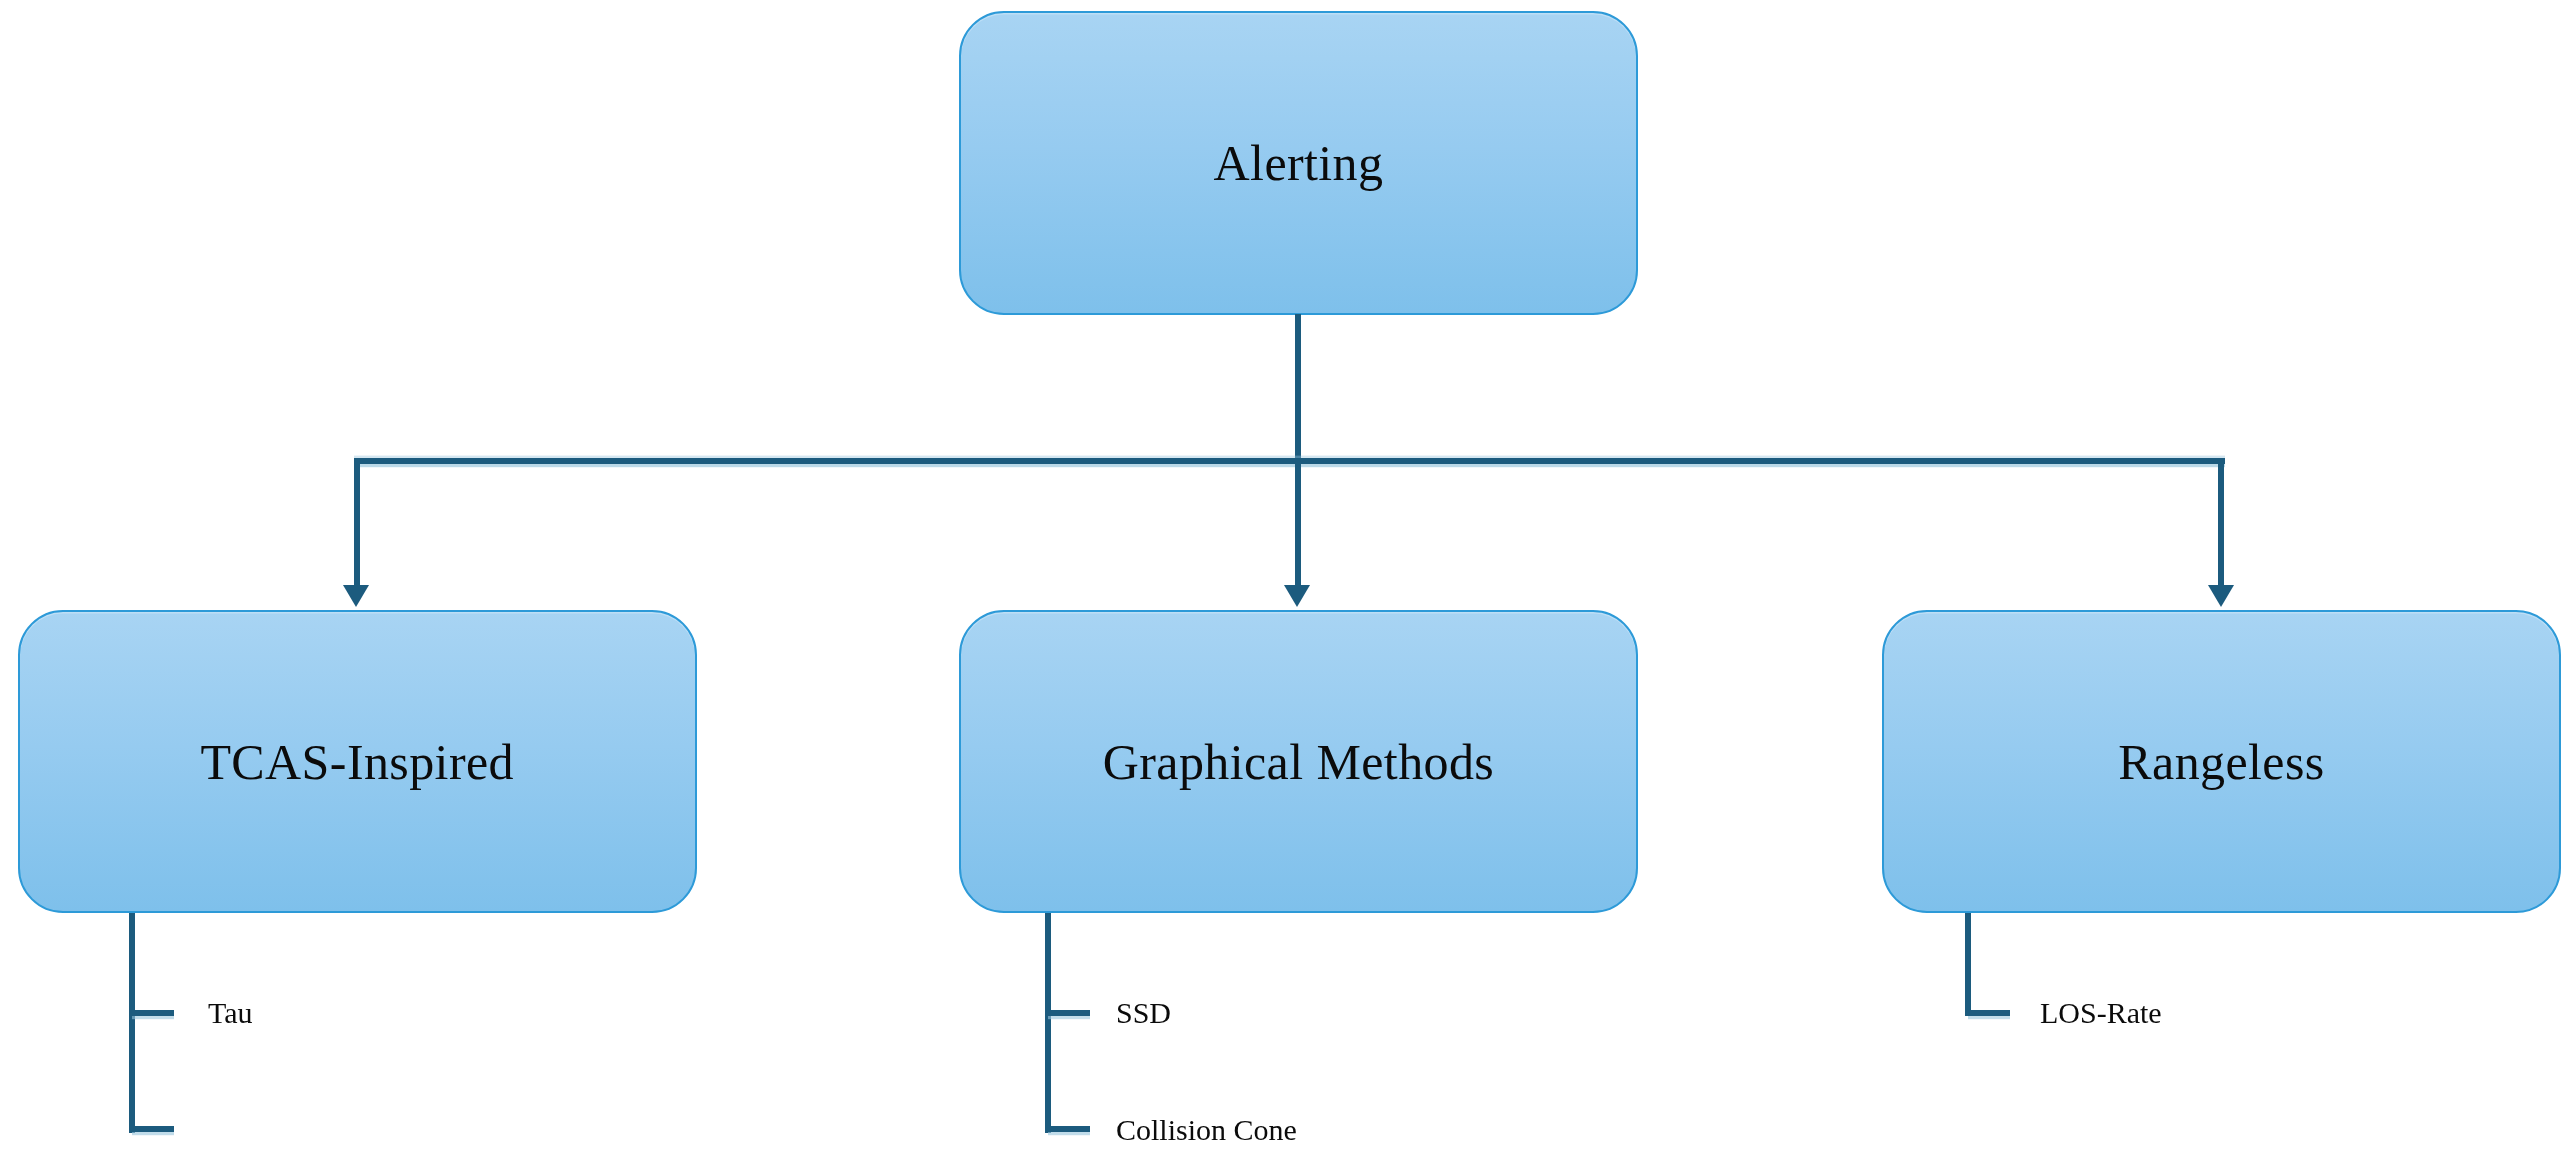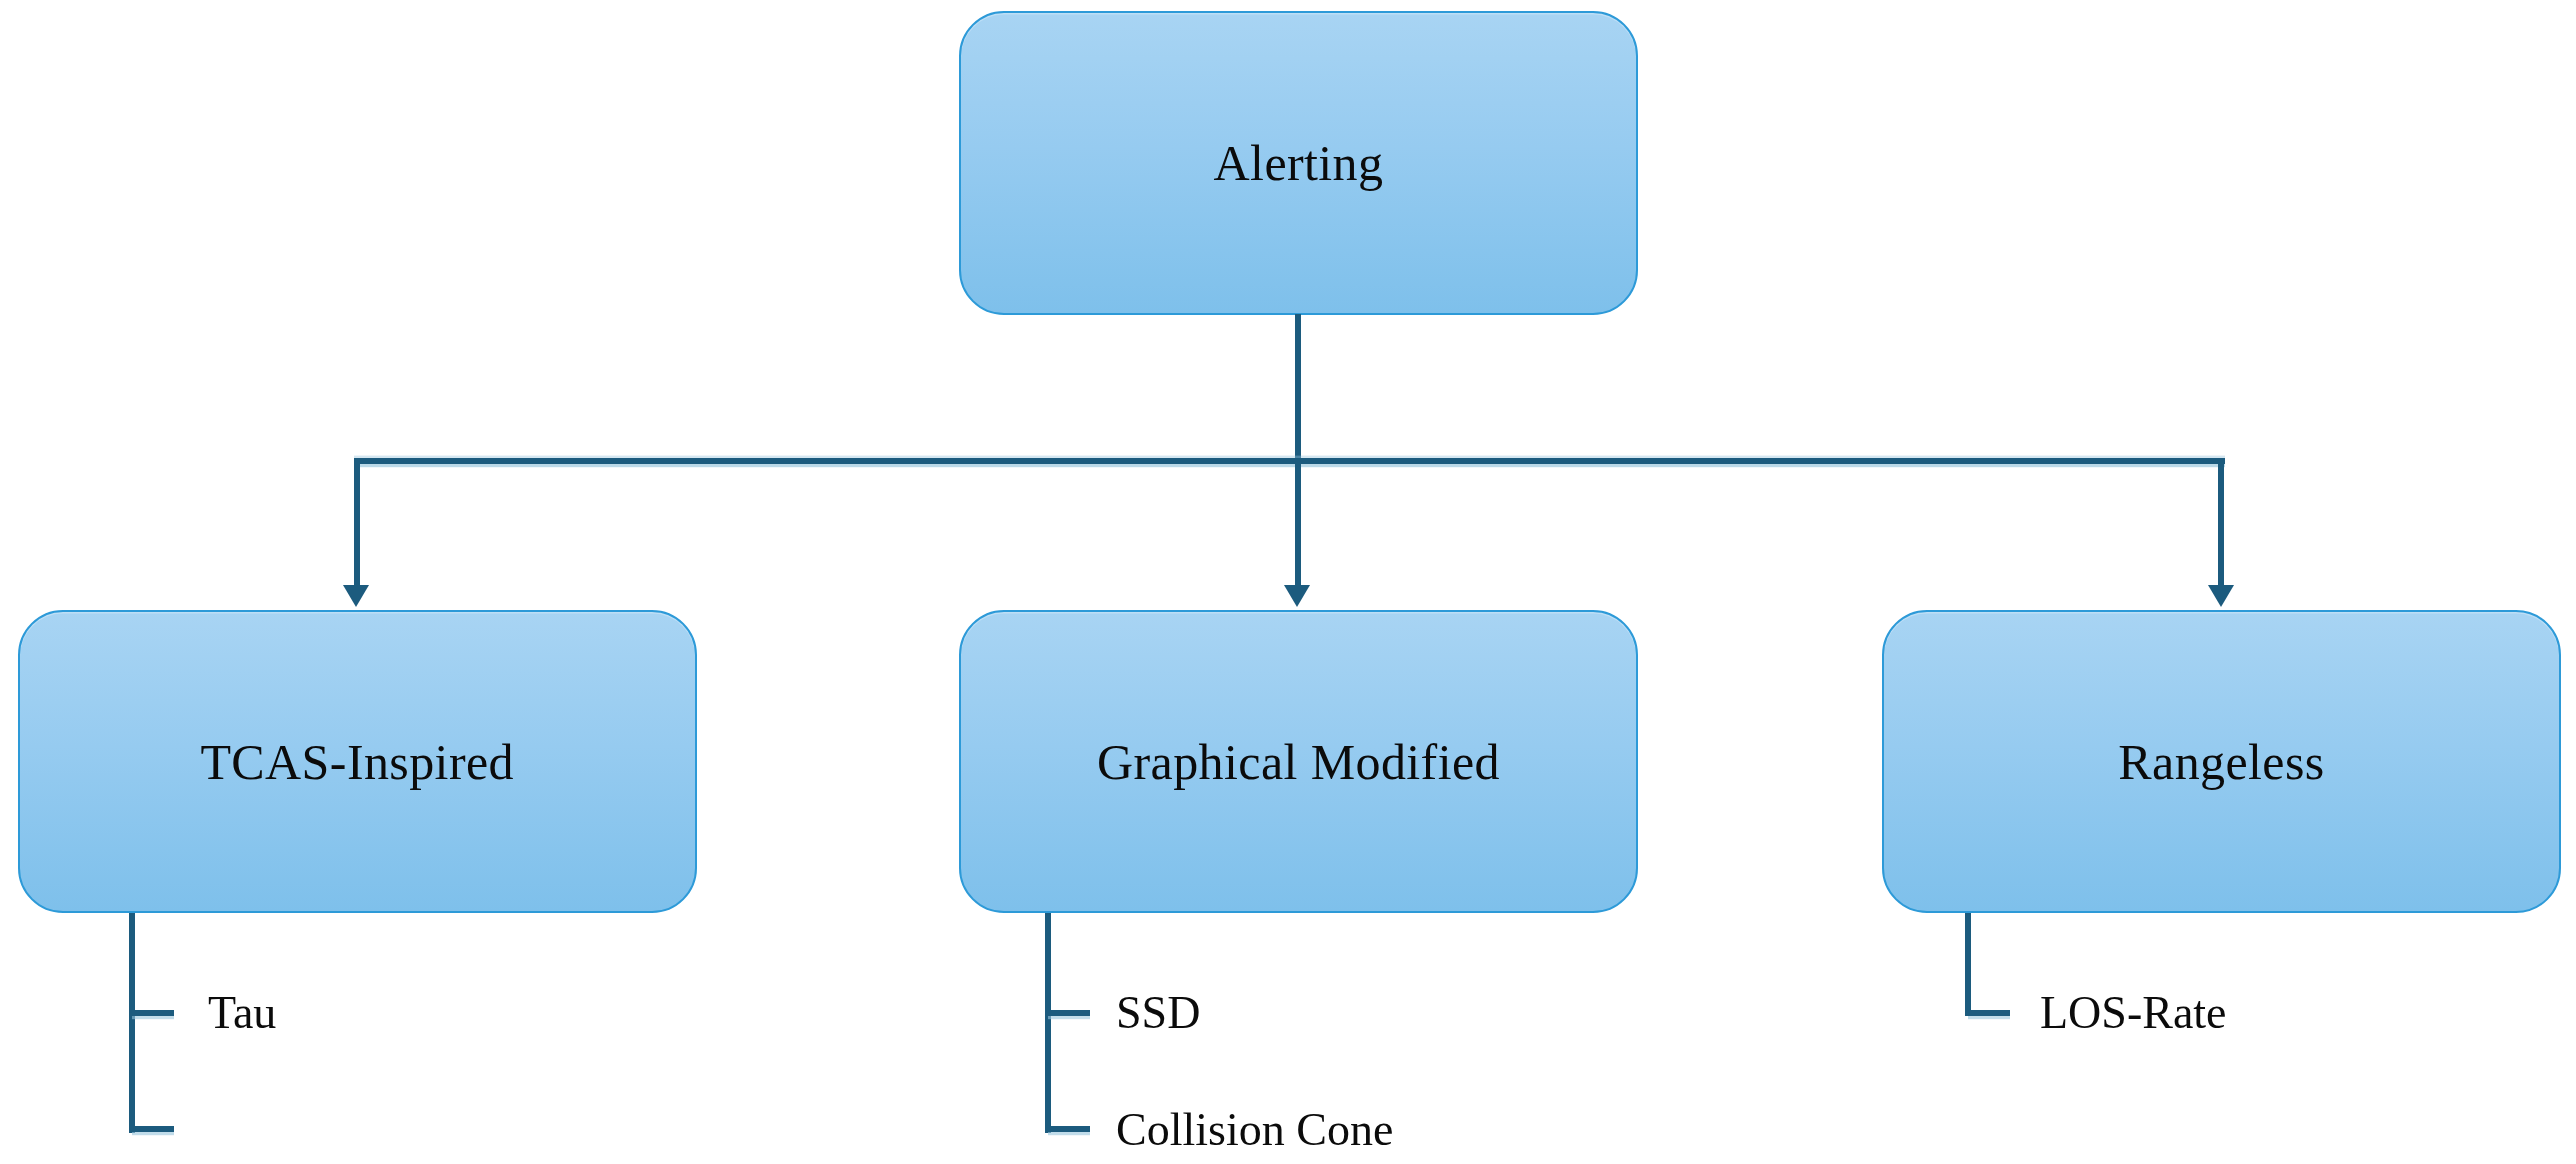--- a/index.html
+++ b/index.html
@@ -77,21 +77,21 @@
   #tick-modtau    { left: 132px;  top: 1126px; width: 42px; height: 5.6px; }
   #tick-ssd       { left: 1048px; top: 1010px; width: 42px; height: 5.6px; }
   #tick-ccone     { left: 1048px; top: 1126px; width: 42px; height: 5.6px; }
   #tick-losrate   { left: 1968px; top: 1010px; width: 42px; height: 5.6px; }
 
   
   .leaf-label {
     position: absolute;
     height: 60px;
     line-height: 60px;
-    font-size: 46px;
+    font-size: 30px;
     color: #0b0b0b;
     white-space: nowrap;
   }
   #leaf-tau     { left: 208px;  top: 983px; }
   #leaf-modtau  { left: 208px;  top: 1100px; }
   #leaf-ssd     { left: 1116px; top: 983px; }
   #leaf-ccone   { left: 1116px; top: 1100px; }
   #leaf-losrate { left: 2040px; top: 983px; }
 </style>
 </head>
@@ -110,21 +110,21 @@
   <div class="line v" id="drop-mid"></div>
   <div class="line v" id="drop-right"></div>
   <div class="arrowhead" id="arrow-left"></div>
   <div class="arrowhead" id="arrow-mid"></div>
   <div class="arrowhead" id="arrow-right"></div>
 
   <div class="node" id="node-tcas">
     <span class="label">TCAS-Inspired</span>
   </div>
   <div class="node" id="node-graphical">
-    <span class="label">Graphical Modified</span>
+    <span class="label">Graphical Methods</span>
   </div>
   <div class="node" id="node-rangeless">
     <span class="label">Rangeless</span>
   </div>
 
   <div class="line v" id="stem-tcas"></div>
   <div class="line v" id="stem-graphical"></div>
   <div class="line v" id="stem-rangeless"></div>
 
   <div class="line h tick" id="tick-tau"></div>

